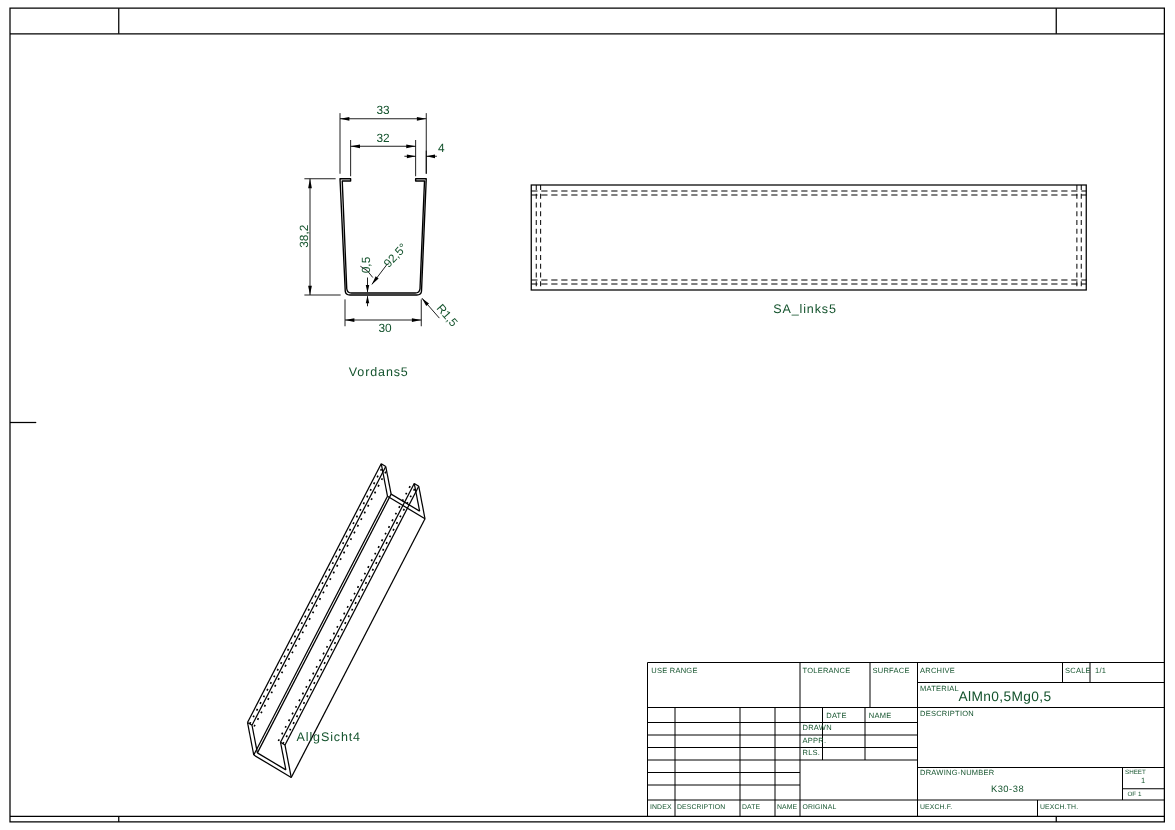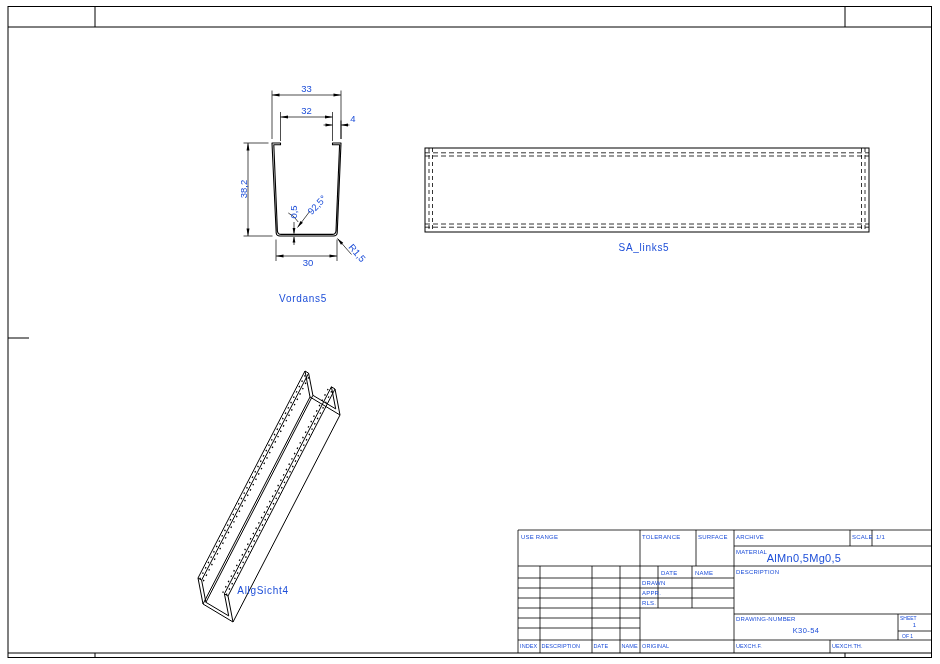--- a/index.html
+++ b/index.html
@@ -1,17 +1,17 @@
 <!DOCTYPE html>
 <html><head>
 <meta charset="utf-8">
 <style>
   html,body{margin:0;padding:0;background:#ffffff;}
   .page{position:relative;width:940px;height:664px;background:#ffffff;
-        font-family:"Liberation Sans",sans-serif;color:#1d4ed8;overflow:hidden;}
+        font-family:"Liberation Sans",sans-serif;color:#14532d;overflow:hidden;}
   svg.lines{position:absolute;left:0;top:0;}
   .lbl{position:absolute;white-space:nowrap;line-height:1;}
   .dim{font-size:9.5px;}
   .viewlbl{font-size:10px;letter-spacing:.7px;}
   .tb{font-size:6px;letter-spacing:.2px;}
   .tbs{font-size:5.5px;letter-spacing:.1px;}
   .tbxs{font-size:5px;}
   .mat{font-size:11px;letter-spacing:.3px;}
   .dwgno{font-size:7.5px;letter-spacing:.4px;}
   .ctr{transform:translate(-50%,-50%);}
@@ -196,21 +196,21 @@
 
   <div class="lbl tb" style="left:736px;top:568.5px">DESCRIPTION</div>
 
   <div class="lbl tb" style="left:661px;top:569.5px">DATE</div>
   <div class="lbl tb" style="left:695px;top:569.5px">NAME</div>
   <div class="lbl tb" style="left:642px;top:580px">DRAWN</div>
   <div class="lbl tb" style="left:642px;top:590px">APPR.</div>
   <div class="lbl tb" style="left:642px;top:600px">RLS.</div>
 
   <div class="lbl tb" style="left:736px;top:616px">DRAWING-NUMBER</div>
-  <div class="lbl dwgno ctr" style="left:806px;top:631px">K30-54</div>
+  <div class="lbl dwgno ctr" style="left:806px;top:631px">K30-38</div>
 
   <div class="lbl tbxs" style="left:900px;top:615.5px">SHEET</div>
   <div class="lbl tb ctr" style="left:914.5px;top:625px">1</div>
   <div class="lbl tbxs" style="left:902px;top:634px">OF 1</div>
 
   <div class="lbl tbs" style="left:520px;top:643.5px">INDEX</div>
   <div class="lbl tbs" style="left:541.5px;top:643.5px">DESCRIPTION</div>
   <div class="lbl tbs" style="left:593.5px;top:643.5px">DATE</div>
   <div class="lbl tbs" style="left:621.5px;top:643.5px">NAME</div>
   <div class="lbl tbs" style="left:642px;top:643.5px">ORIGINAL</div>

